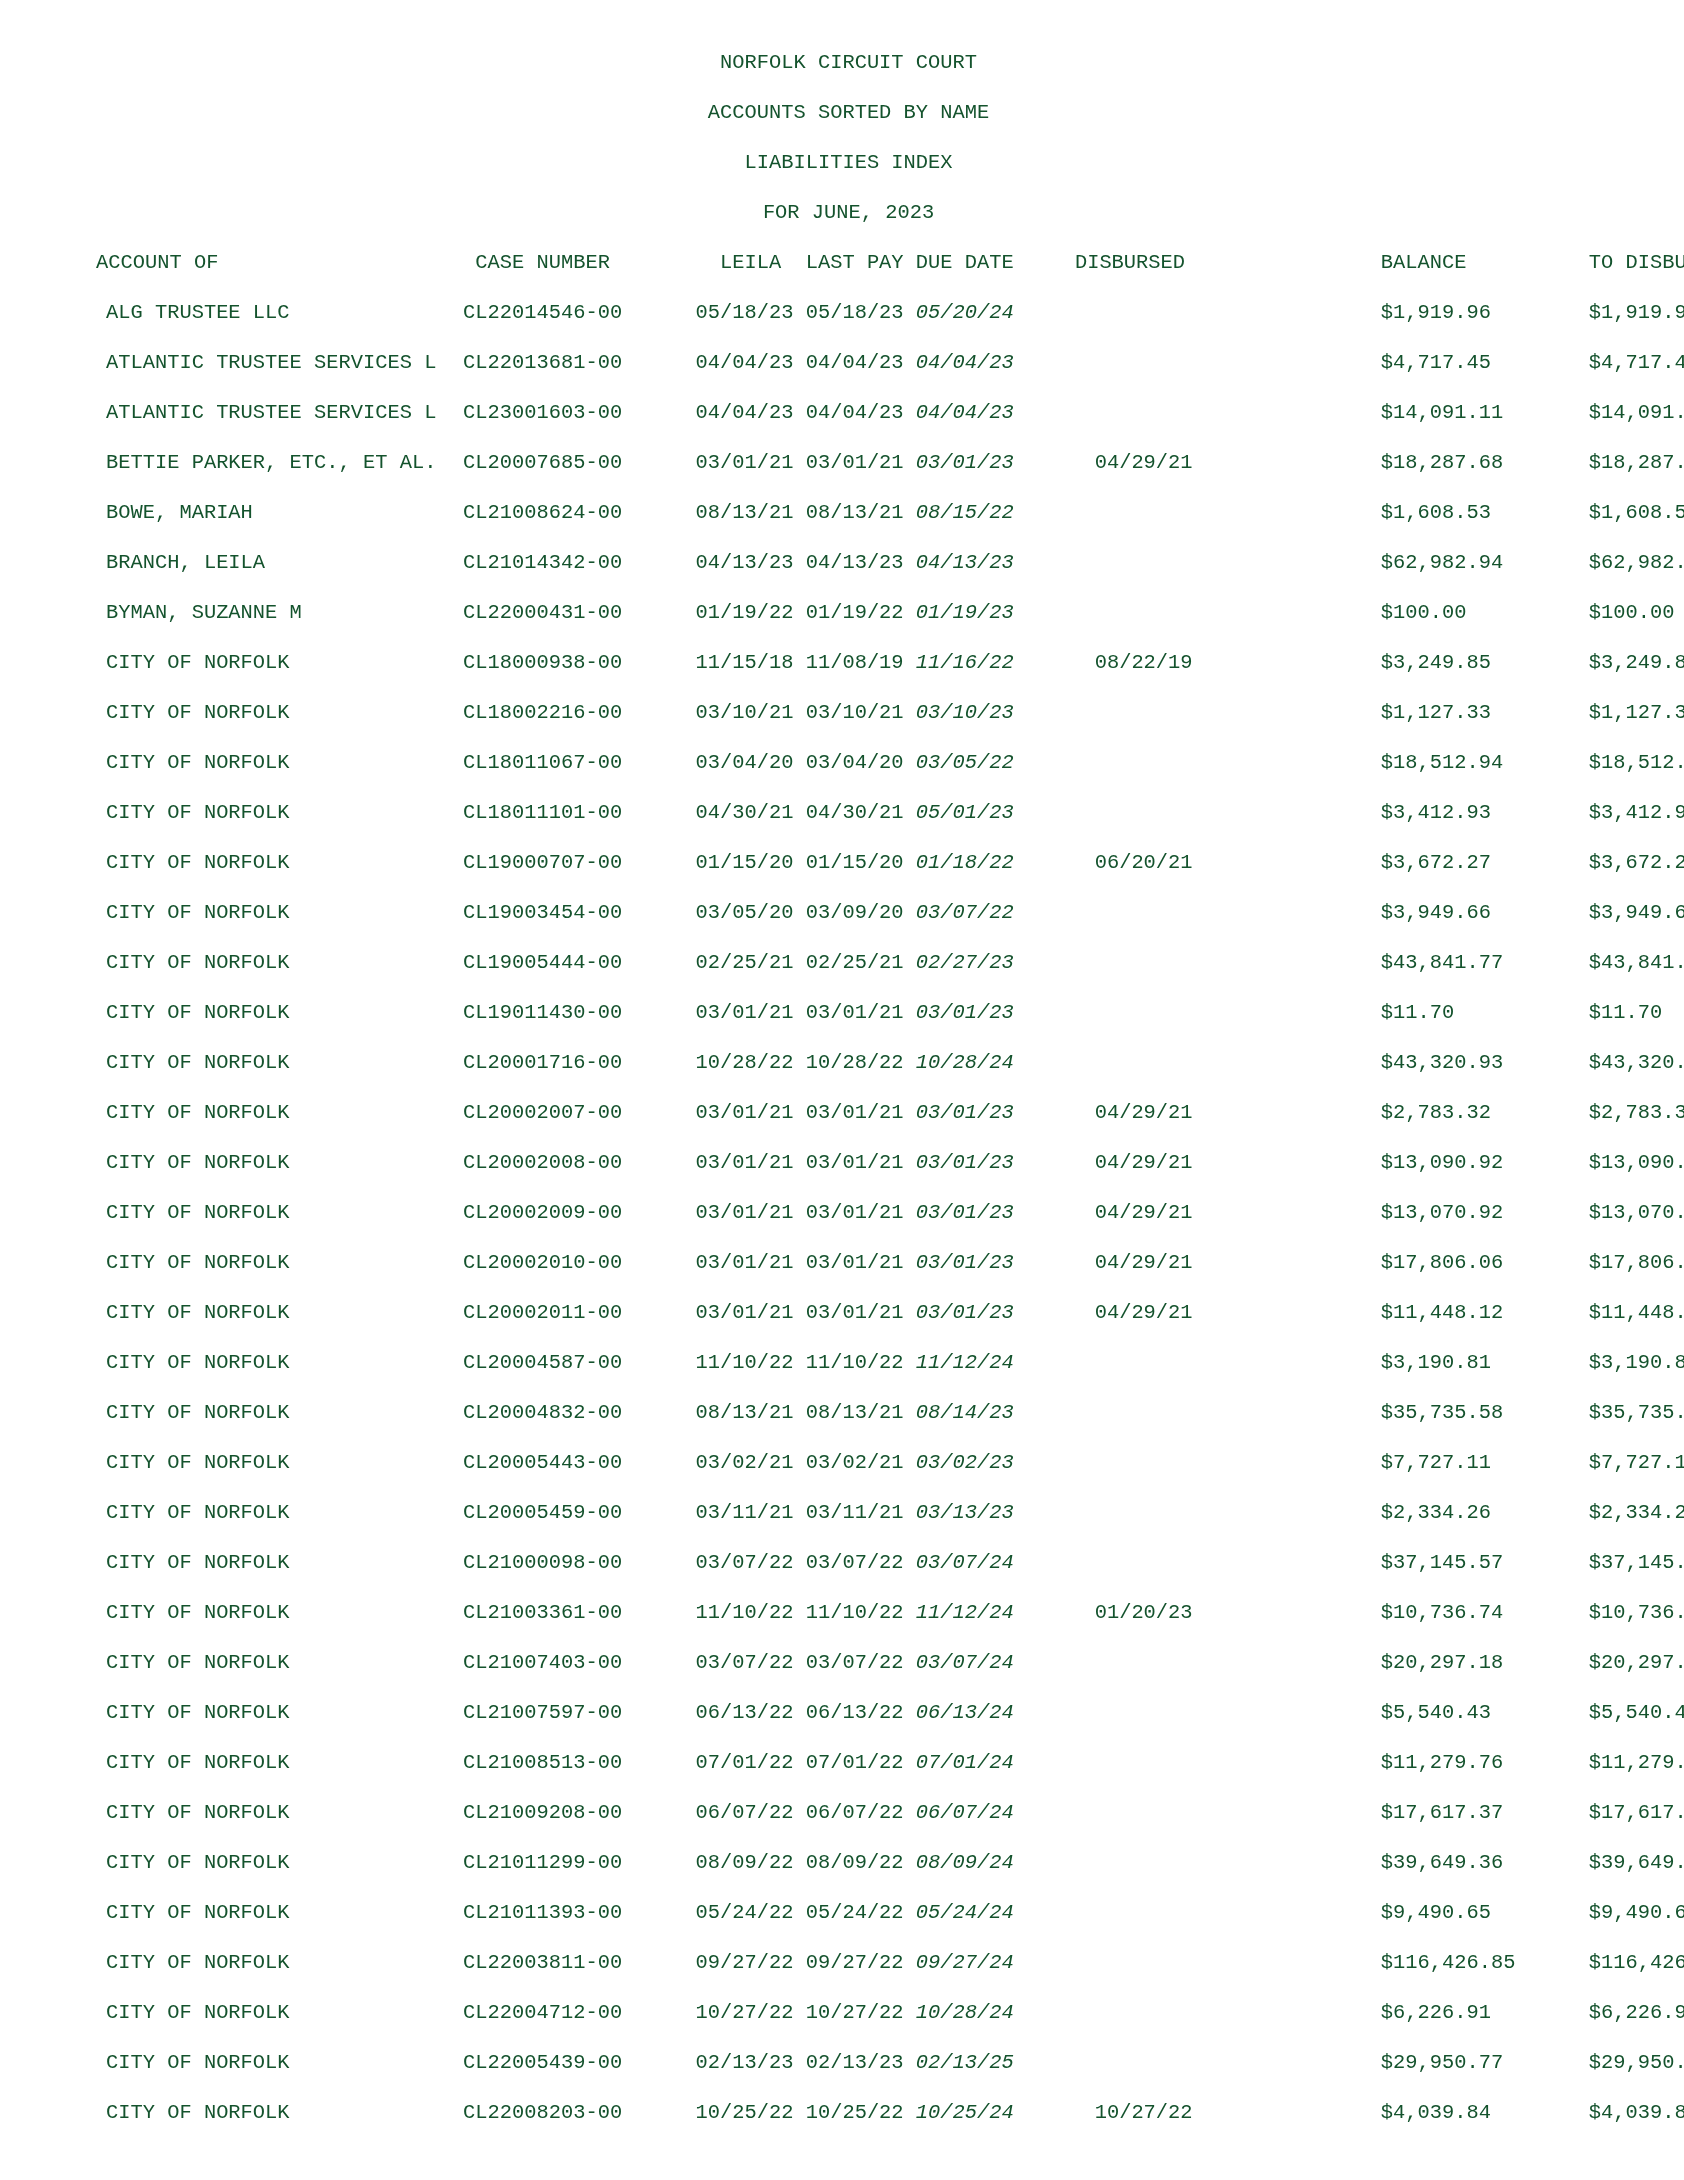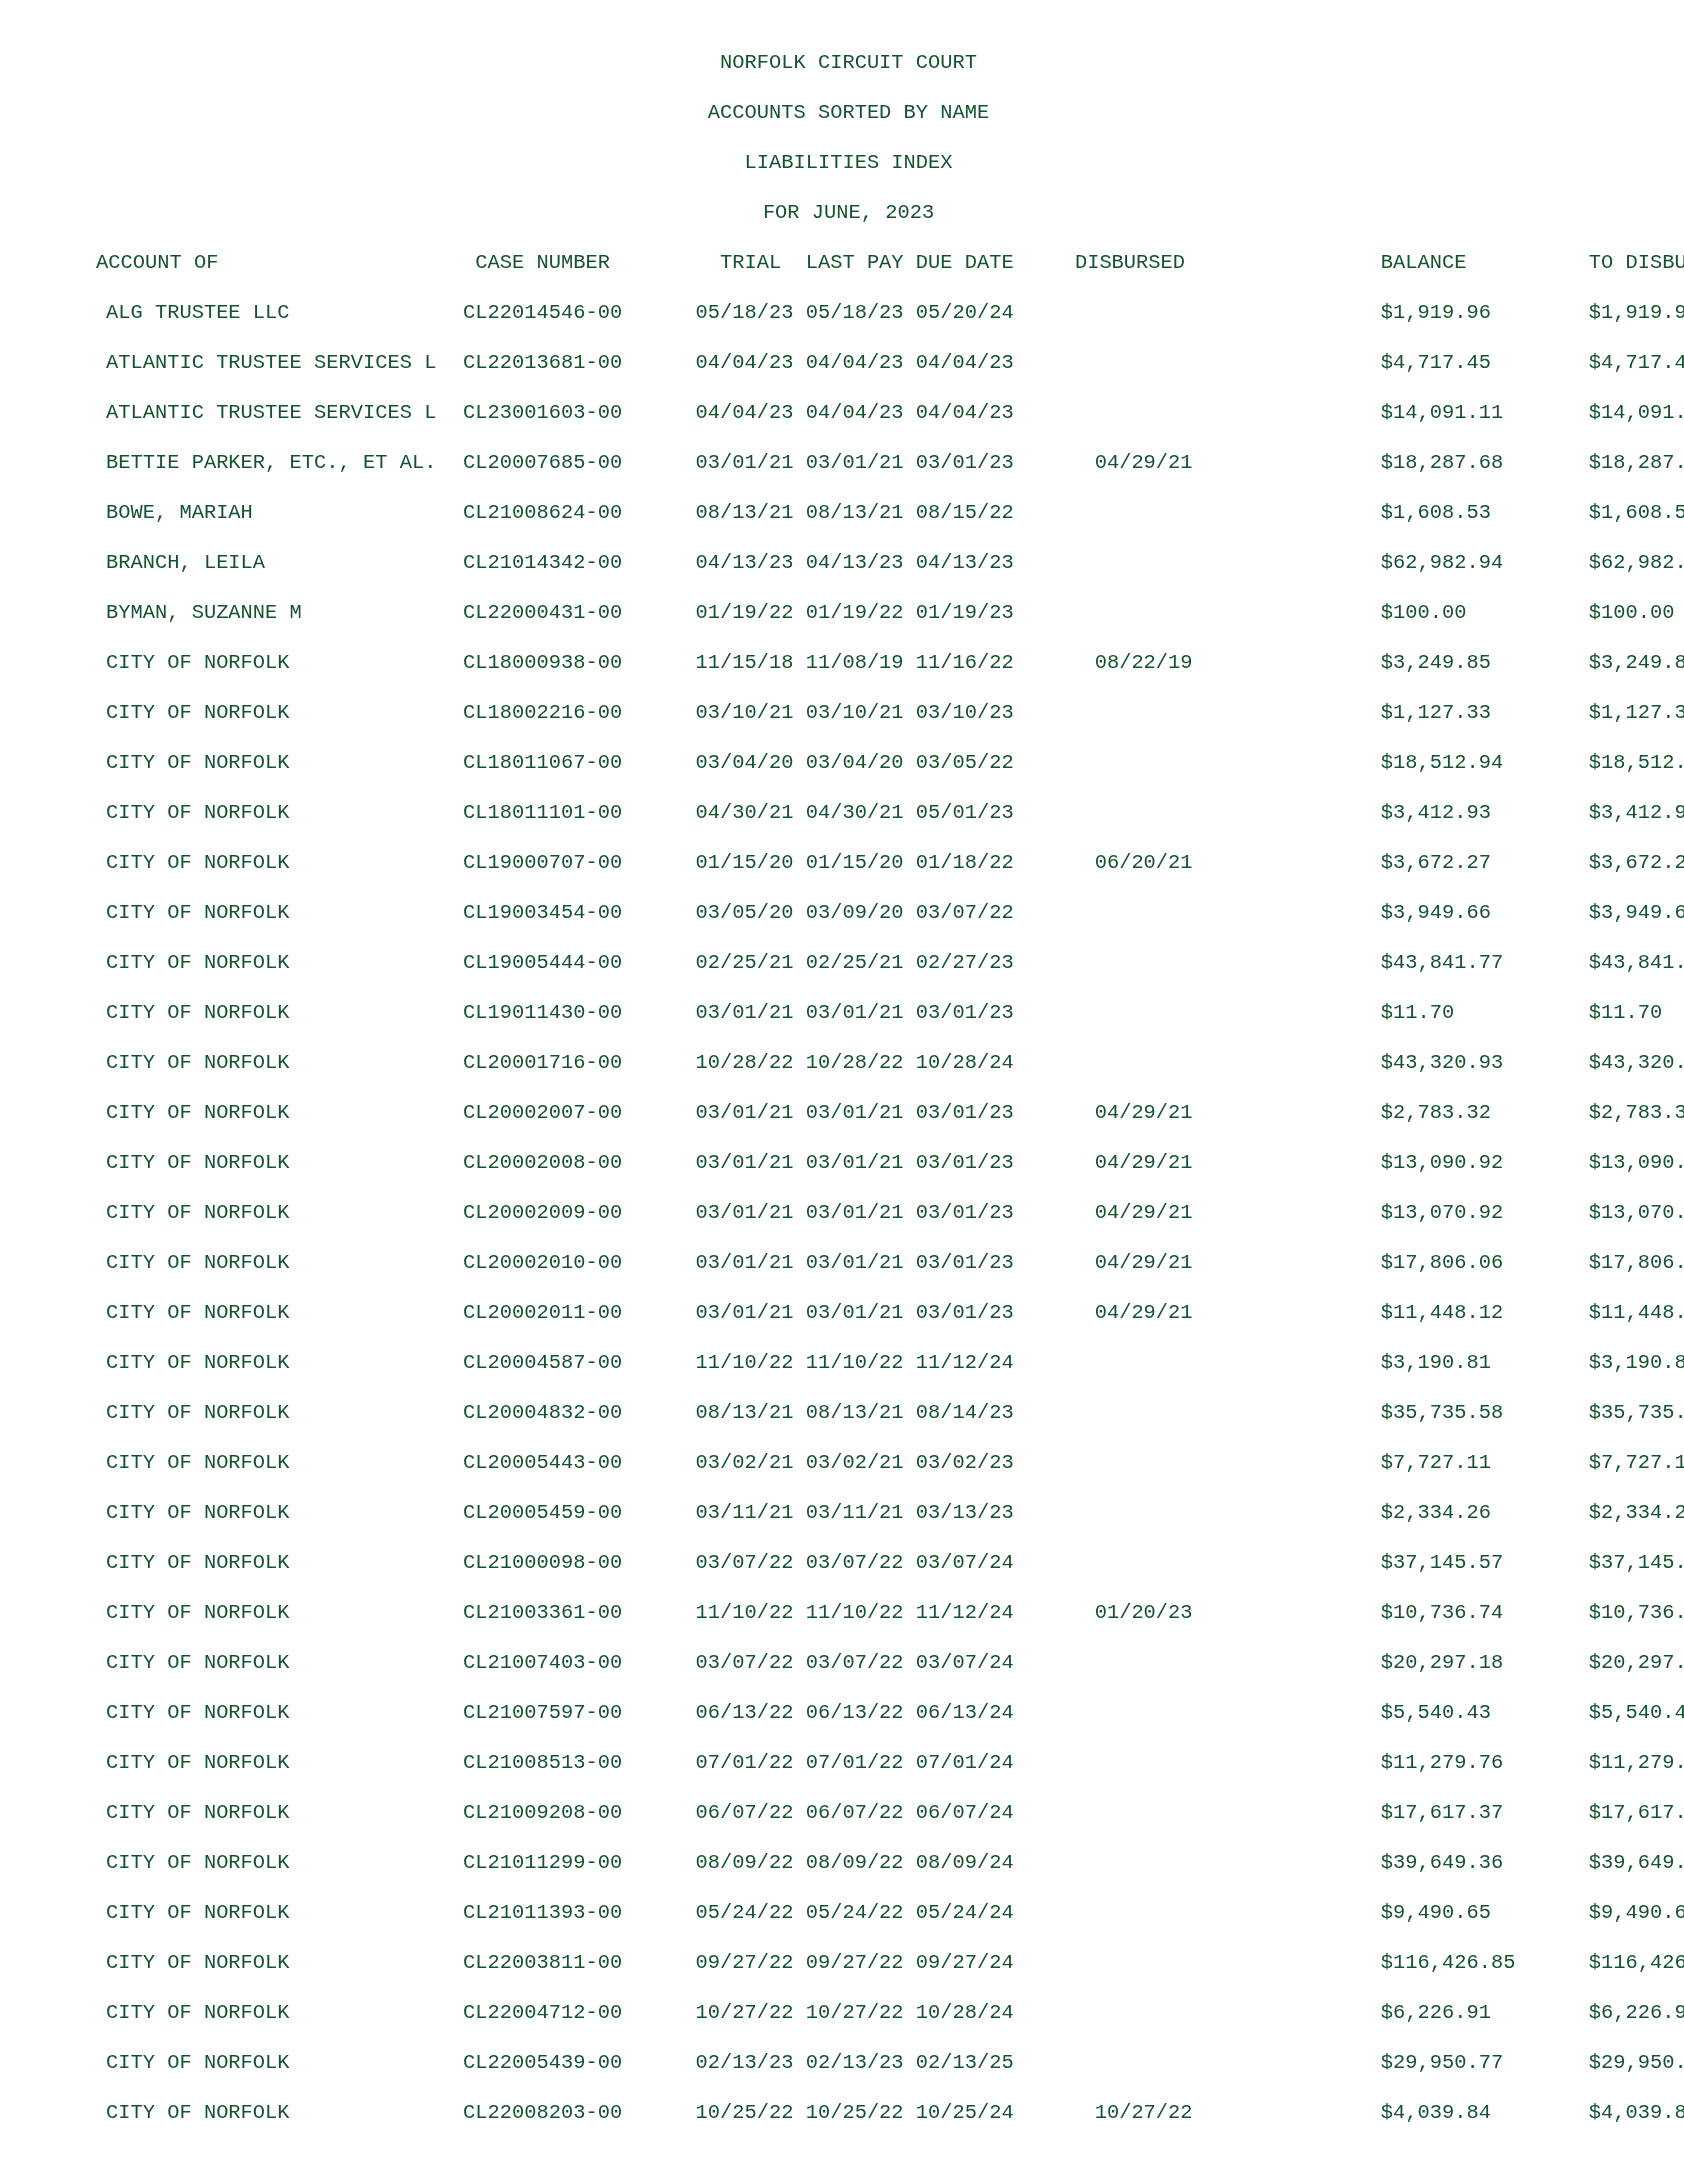--- a/index.html
+++ b/index.html
@@ -46,21 +46,21 @@
   .h-lastpay { left: 58ch; }
   .h-due     { left: 67ch; }
   .h-disb    { left: 80ch; }
   .h-bal     { left: 105ch; transform: translate(-100%, -50%); }
   .h-todis   { left: 122ch; transform: translate(-100%, -50%); }
   
   .c-account { left: 10px; }
   .c-case    { left: 30ch; }
   .c-trial   { left: 49ch; }
   .c-lastpay { left: 58ch; }
-  .c-due     { left: 67ch; }
+  .c-due     { left: 67ch; font-style: italic; }
   .c-disb    { left: 79ch; margin-left: 32px; }
   .c-bal     { left: 105ch; transform: translate(-100%, -50%); }
   .c-todis   { left: 122ch; transform: translate(-100%, -50%); }
 </style>
 </head>
 <body>
 
 <div class="page">
   <div class="content">
 
@@ -73,21 +73,21 @@
     <div class="line title">
       <span>LIABILITIES INDEX</span>
     </div>
     <div class="line title">
       <span>FOR JUNE, 2023</span>
     </div>
 
     <div class="line header">
       <span class="h-account">ACCOUNT OF</span>
       <span class="h-case">CASE NUMBER</span>
-      <span class="h-trial">TRIAL</span>
+      <span class="h-trial">LEILA</span>
       <span class="h-lastpay">LAST PAY</span>
       <span class="h-due">DUE DATE</span>
       <span class="h-disb">DISBURSED</span>
       <span class="h-bal">BALANCE</span>
       <span class="h-todis">TO DISBURSE</span>
     </div>
 
     <div id="rows">
   <div class="line row">
     <span class="c-account">ALG TRUSTEE LLC</span>

